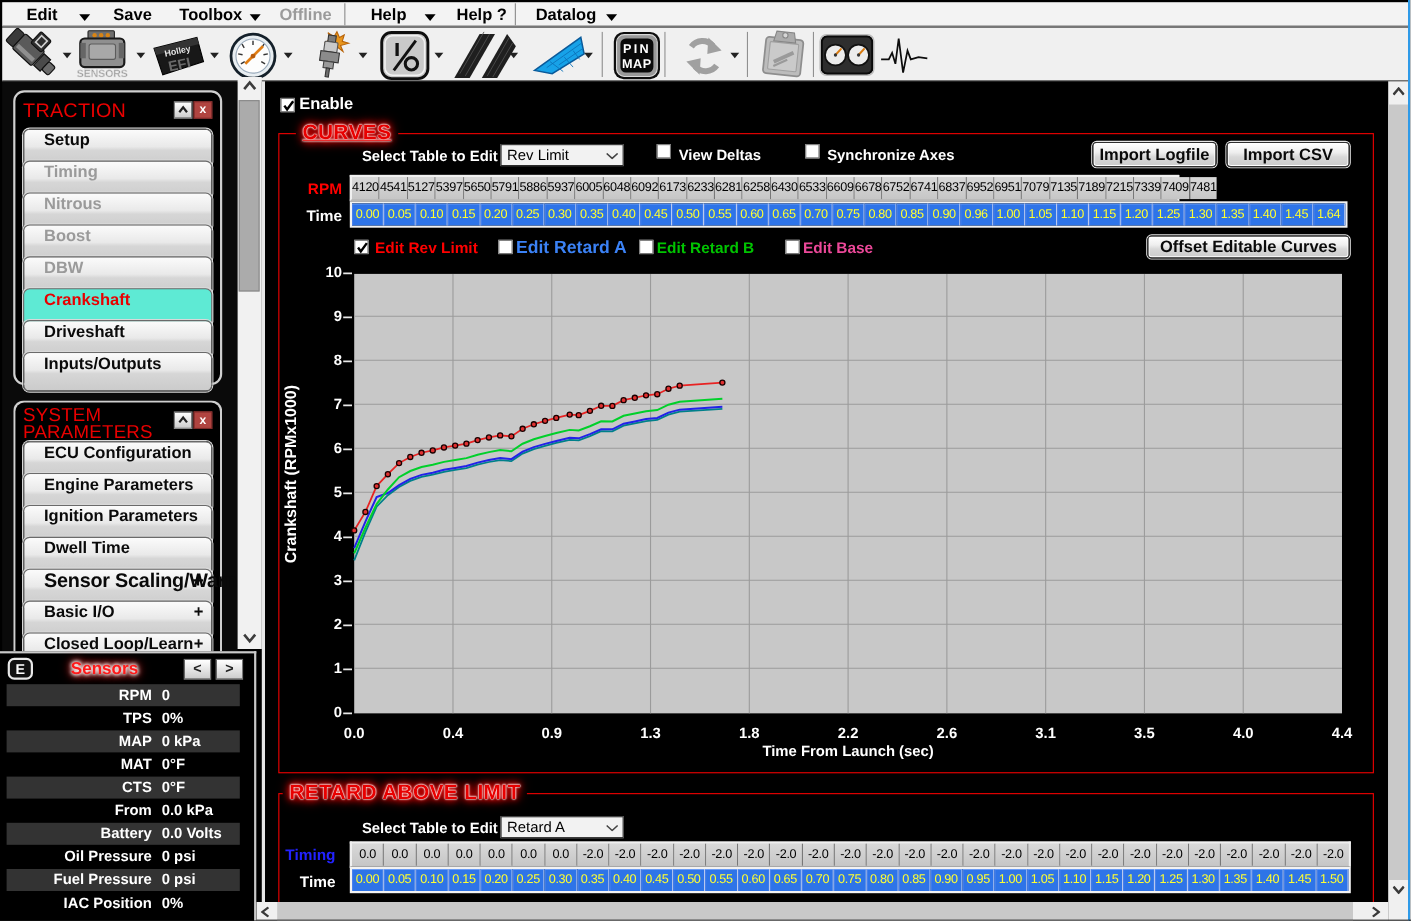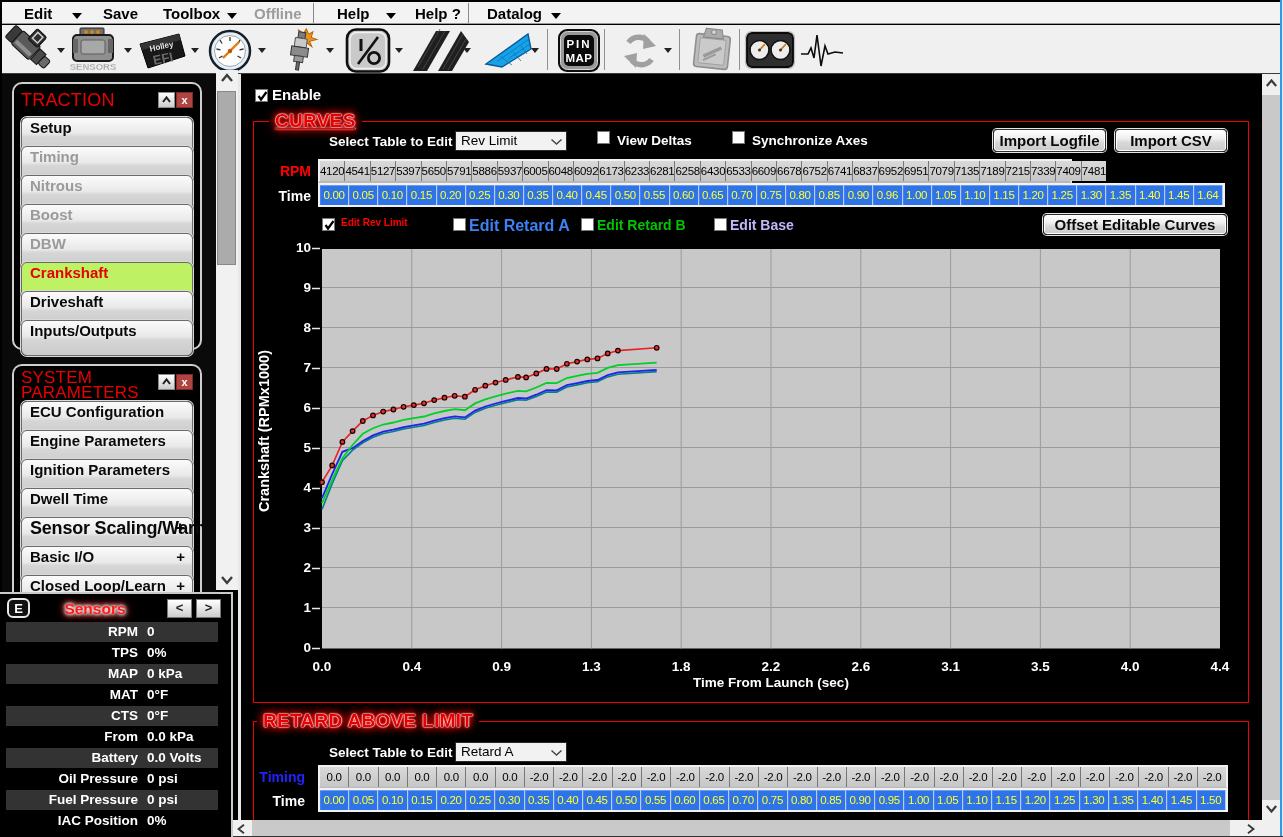--- a/index.html
+++ b/index.html
@@ -19,23 +19,23 @@
 .tArr { position:absolute; top:25px; width:0; height:0; border-left:4px solid transparent;
   border-right:4px solid transparent; border-top:5px solid #222; }
 
 #sidebar { left:2px; top:74px; width:214px; height:761px; background:#0a0a0a; }
 .panel { position:absolute; left:10px; width:190px; border:2px solid #cfcfcf;
   border-radius:10px; background:#000; }
 .ptitle { color:#e90000; font-weight:normal; font-size:18px; letter-spacing:0.2px; }
 .sbtn { position:absolute; left:7px; width:172px; height:36px; border-radius:6px;
   border:1px solid #6a6a6a; box-shadow:0 0 0 1px #d9d9d9;
   background:linear-gradient(#fbfbfb, #e9e9e9 45%, #d6d6d6 55%, #cbcbcb);
-  font-weight:bold; font-size:15px; color:#0a0a0a; line-height:20px; padding-left:8px; white-space:nowrap; }
+  font-weight:bold; font-size:15px; color:#0a0a0a; line-height:20px; padding-left:18px; white-space:nowrap; }
 .sbtn.dis { color:#9a9a9a; }
-.sbtn.act { background:#bef264; color:#e80000; }
+.sbtn.act { background:#5eead4; color:#e80000; }
 .plus { position:absolute; right:7px; top:0; }
 .wbtn { position:absolute; width:17px; height:16px; border:1px solid #8a8a8a;
   background:linear-gradient(#fff,#ccc); text-align:center; font-weight:bold;
   font-size:11px; line-height:14px; color:#111; }
 .wbtn.red { background:#b04440; border-color:#7c2a28; color:#fff; }
 
 #sscroll { left:216px; top:70px; width:22px; height:520px; background:#f1f1f1; }
 #sscroll .thumb { position:absolute; left:1px; top:21px; width:19px; height:174px;
   background:#ababab; border:1px solid #888; }
 #mainedge { left:238px; top:74px; width:3px; height:747px; background:#e8e8e8; }
@@ -345,27 +345,27 @@
       <div class="c">1.40</div>
       <div class="c">1.45</div>
       <div class="c">1.64</div>
     </div>
 
   <div class="wcheck" style="left:81px; top:144px;">
       <svg width="13" height="13">
         <path d="M 2.5,6 L 5,9.5 L 10.5,2" stroke="#000" stroke-width="2.2" fill="none"></path>
       </svg>
     </div>
-  <span class="wlabel" style="left:100px; top:143px; color:#ff0000; font-size:10px;">Edit Rev Limit</span>
+  <span class="wlabel" style="left:100px; top:143px; color:#ff0000; font-size:14px;">Edit Rev Limit</span>
   <div class="wcheck" style="left:212px; top:144px;"></div>
   <span class="wlabel" style="left:228px; top:143px; color:#3b82f6; font-size:16px;">Edit Retard A</span>
   <div class="wcheck" style="left:340px; top:144px;"></div>
   <span class="wlabel" style="left:356px; top:143px; color:#00c400; font-size:14px;">Edit Retard B</span>
   <div class="wcheck" style="left:473px; top:144px;"></div>
-  <span class="wlabel" style="left:489px; top:143px; color:#c4b5fd; font-size:14px;">Edit Base</span>
+  <span class="wlabel" style="left:489px; top:143px; color:#ec4899; font-size:14px;">Edit Base</span>
   <div class="gbtn" style="left:802px; top:140px; width:184px; height:21px; line-height:19px;">Offset Editable Curves</div>
 
   <svg class="abs" style="left:12px; top:166px;" width="996" height="460" viewBox="253 240 996 460" id="chart">
 <rect x="322" y="249" width="898" height="399.5" fill="#c8c8c8"></rect>
 <g stroke="#9b9b9b" stroke-width="1">
         <line x1="322" y1="607.5" x2="1220" y2="607.5"></line>
         <line x1="322" y1="567.5" x2="1220" y2="567.5"></line>
         <line x1="322" y1="527.5" x2="1220" y2="527.5"></line>
         <line x1="322" y1="487.5" x2="1220" y2="487.5"></line>
         <line x1="322" y1="447.5" x2="1220" y2="447.5"></line>

